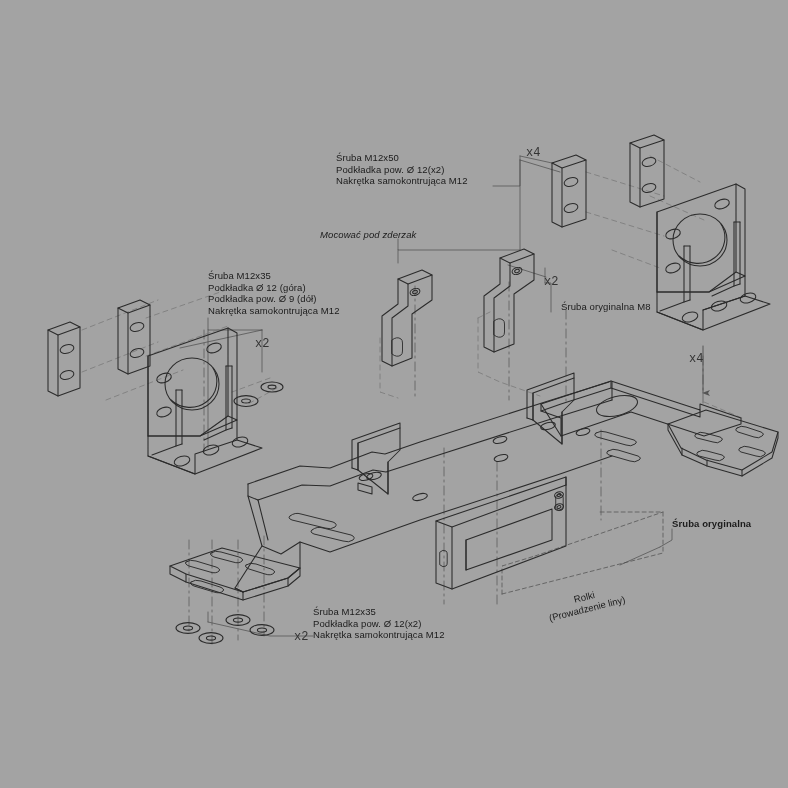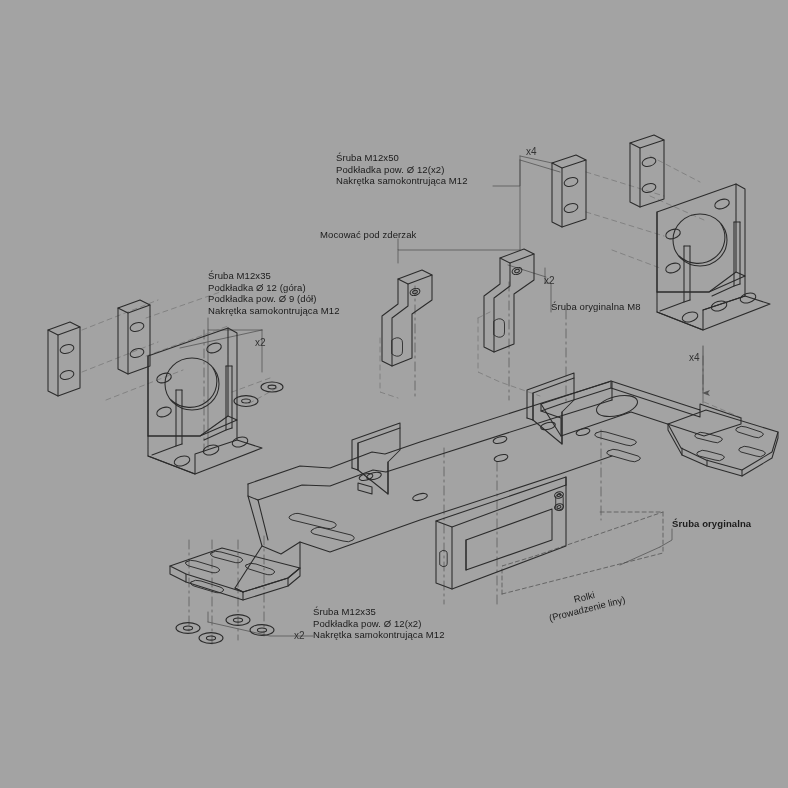--- a/index.html
+++ b/index.html
@@ -1,20 +1,20 @@
 <!DOCTYPE html>
 <html><head>
 <meta charset="utf-8">
 <style>
   html,body{margin:0;padding:0;background:#ffffff;}
   body{width:788px;height:788px;overflow:hidden;font-family:"Liberation Sans",sans-serif;}
   #stage{position:relative;width:788px;height:788px;background:#a3a3a3;}
   svg#dwg{position:absolute;left:0;top:0;width:788px;height:788px;}
   .lbl{position:absolute;font-family:"Liberation Sans",sans-serif;font-size:9.5px;color:#1b1b1b;white-space:nowrap;letter-spacing:.1px;line-height:11.5px;}
-  .mult{position:absolute;font-family:Liberation Sans, sans-serif;font-size:10px;color:#333;white-space:nowrap;}
+  .mult{position:absolute;font-family:Liberation Mono, monospace;font-size:12px;color:#333;white-space:nowrap;}
   .rot{position:absolute;font-family:"Liberation Sans",sans-serif;font-size:9.5px;color:#1b1b1b;white-space:nowrap;line-height:12px;transform-origin:0 0;}
 </style>
 </head>
 <body>
 
 <div id="stage">
 
   <svg id="dwg" viewBox="0 0 788 788">
     <defs>
       <g id="solidline"></g>
@@ -323,32 +323,32 @@
 
     </g>
   </svg>
 
   <div class="lbl" style="left:336px;top:152px;">
     <div>Śruba M12x50</div>
     <div>Podkładka pow. Ø 12(x2)</div>
     <div>Nakrętka samokontrująca M12</div>
   </div>
 
-  <div class="lbl" style="left:320px;top:229px;">
+  <div class="lbl" style="left:320px;top:229px;font-style:italic;">
     <div>Mocować pod zderzak</div>
   </div>
 
   <div class="lbl" style="left:208px;top:270px;">
     <div>Śruba M12x35</div>
     <div>Podkładka Ø 12 (góra)</div>
     <div>Podkładka pow. Ø 9 (dół)</div>
     <div>Nakrętka samokontrująca M12</div>
   </div>
 
-  <div class="lbl" style="left:551px;top:301px;">
+  <div class="lbl" style="left:551px;top:301px;padding-left:10px;">
     <div>Śruba oryginalna M8</div>
   </div>
 
   <div class="lbl" style="left:672px;top:518px;font-weight:bold;">
     <div>Śruba oryginalna</div>
   </div>
 
   <div class="lbl" style="left:313px;top:606px;">
     <div>Śruba M12x35</div>
     <div>Podkładka pow. Ø 12(x2)</div>

